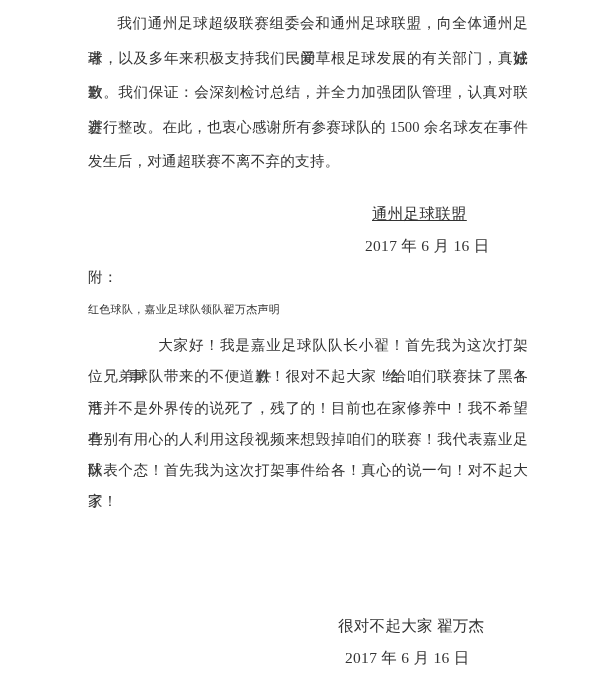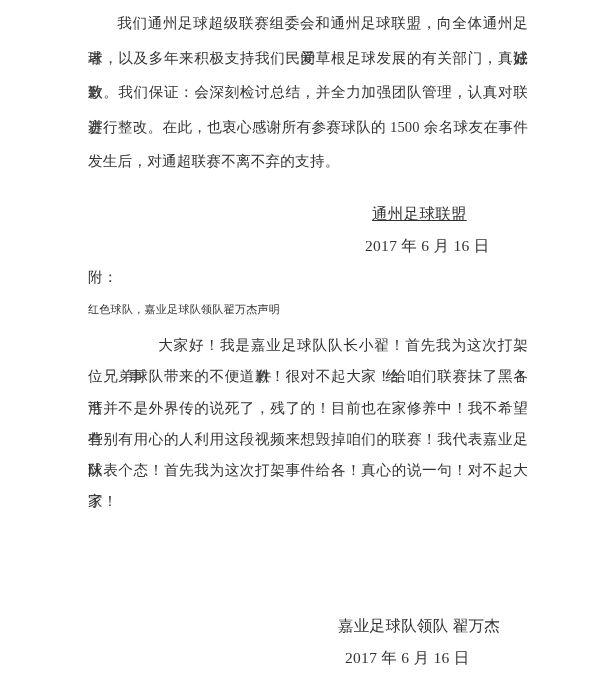--- a/index.html
+++ b/index.html
@@ -75,17 +75,17 @@
 
   <div class="para para2">
       <div class="line">大家好！我是嘉业足球队队长小翟！首先我为这次打架事件给各</div>
       <div class="line">位兄弟球队带来的不便道歉！很对不起大家！给咱们联赛抹了黑！浩</div>
       <div class="line">可并不是外界传的说死了，残了的！目前也在家修养中！我不希望有</div>
       <div class="line">些别有用心的人利用这段视频来想毁掉咱们的联赛！我代表嘉业足球</div>
       <div class="line">队表个态！首先我为这次打架事件给各！真心的说一句！对不起大家</div>
       <div class="line">了！</div>
     </div>
 
-  <div class="single sig-captain">嘉业足球队领队 翟万杰</div>
+  <div class="single sig-captain">很对不起大家 翟万杰</div>
 
   <div class="single date-captain">2017 年 6 月 16 日</div>
 
 </div>
 
 </body></html>

